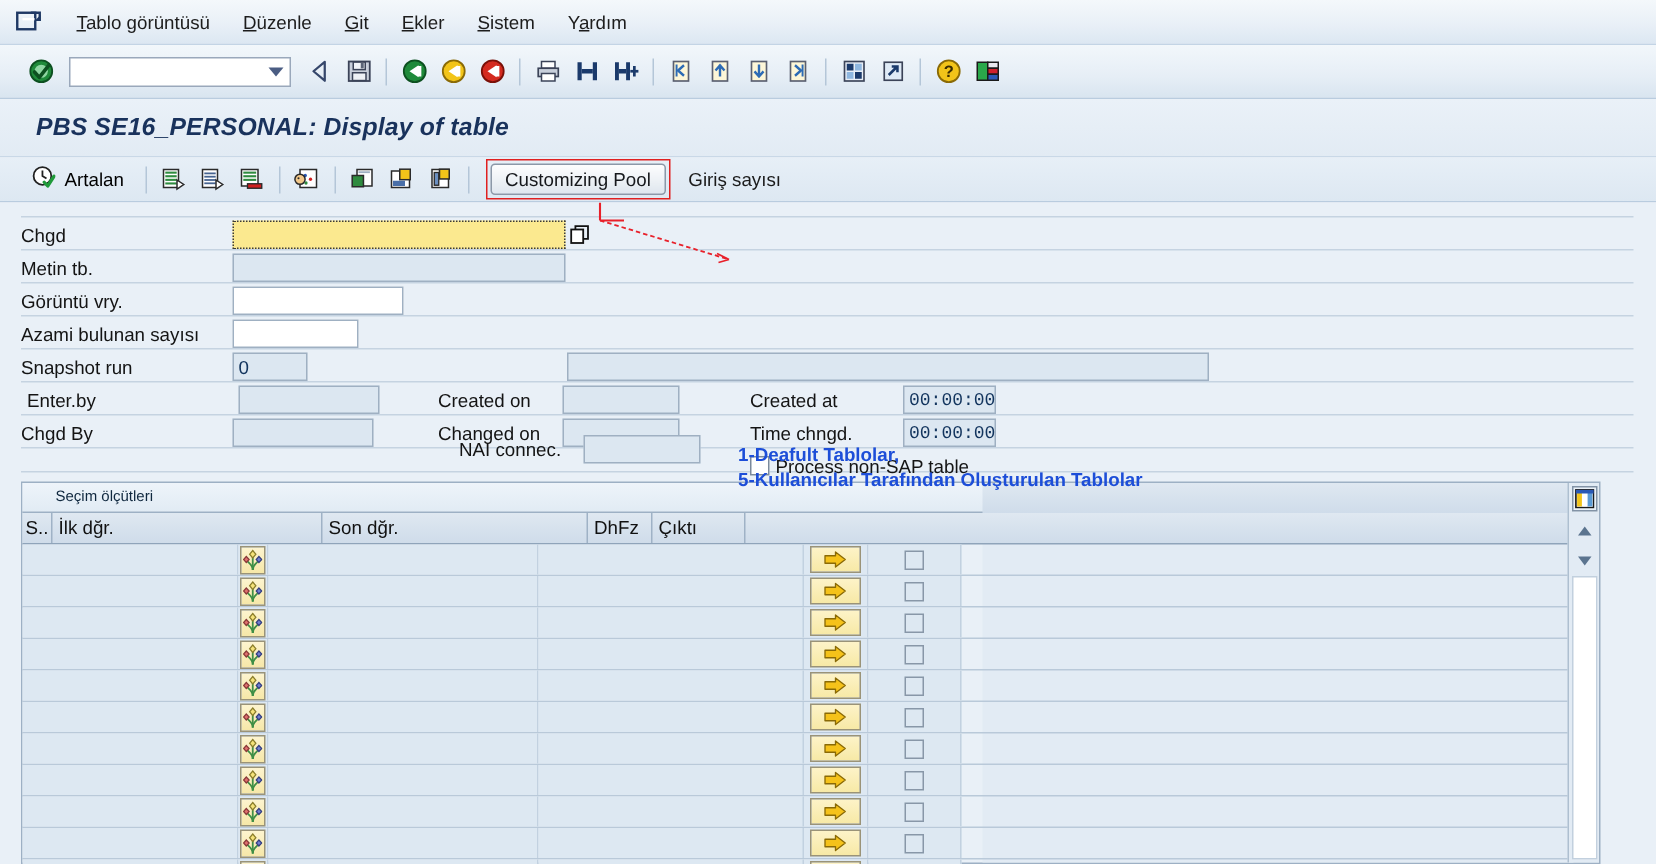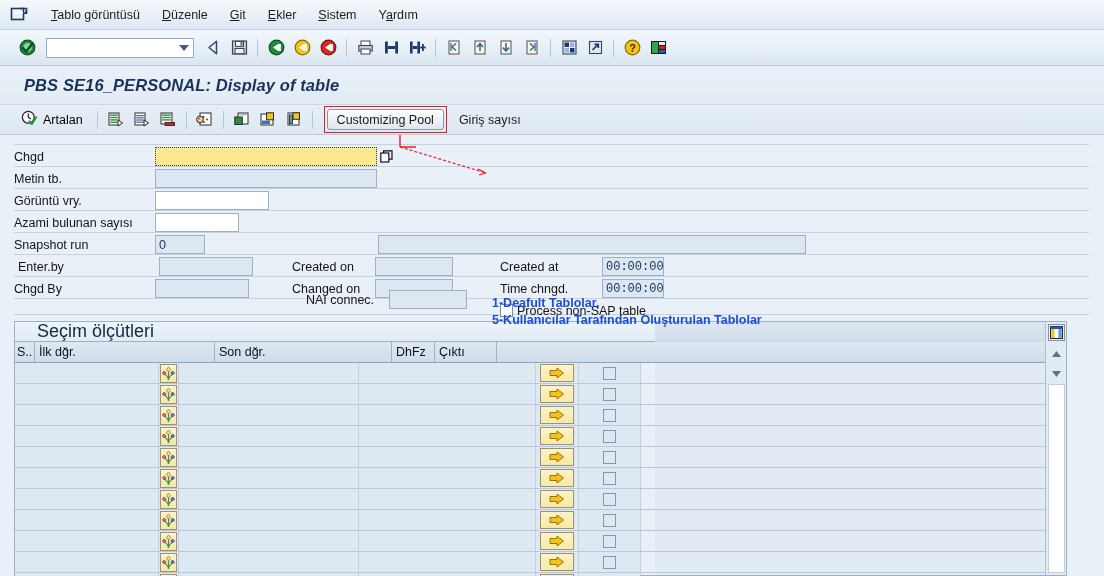--- a/index.html
+++ b/index.html
@@ -138,21 +138,21 @@
   .groupbox {
     position: absolute; left: 14px; top: 186px; width: 1053px; height: 255px;
     border: 1px solid #9db0c4; background: #e9f0f7;
   }
   .group-head {
     height: 20px; width: 100%;
     background: linear-gradient(to bottom, #eef4fa 0%, #e1ebf4 100%);
     border-bottom: 1px solid #9db0c4;
     display: flex; align-items: center;
   }
-  .group-head span { margin-left: 22px; font-size: 18px; color: #10283f; }
+  .group-head span { margin-left: 22px; font-size: 10px; color: #10283f; }
 
   
   .grid { position: absolute; left: 0; top: 20px; width: 1051px; }
   .grid-head { display: flex; height: 21px;
     background: linear-gradient(to bottom, #dfe8f1 0%, #cfdcea 100%);
     border-bottom: 1px solid #8fa4ba; }
   .gh {
     font-size: 12.5px; color: #111; display: flex; align-items: center;
     padding-left: 4px; border-right: 1px solid #9fb2c6;
     overflow: hidden; white-space: nowrap;

